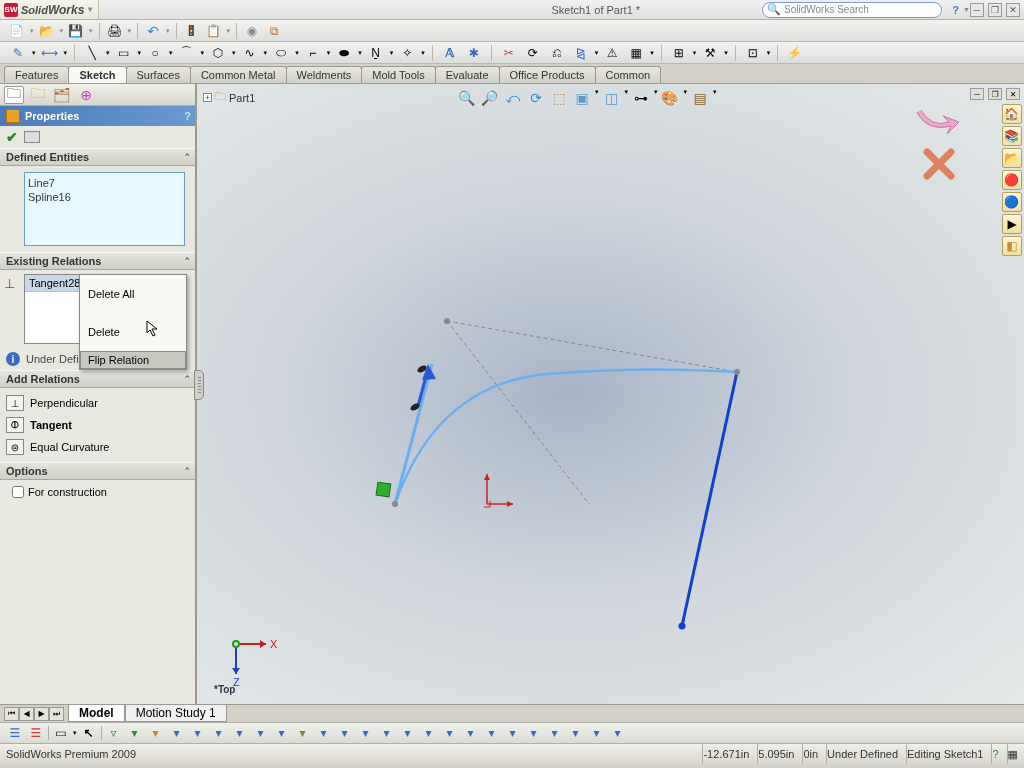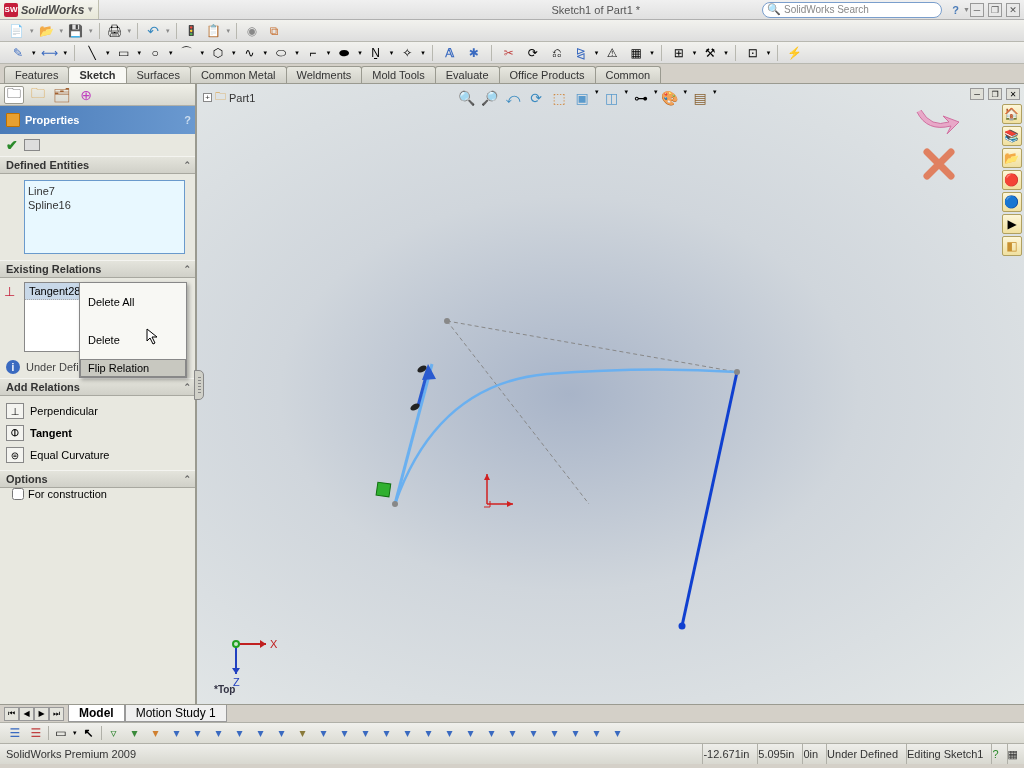--- a/index.html
+++ b/index.html
@@ -32,21 +32,21 @@
 
 
 .main { display:flex; height: 620px; }
 
 
 .leftpanel { width:197px; background:#e8e8e0; border-right:2px solid #9a9a90; display:flex; flex-direction:column;}
 .lp-tabs { height:22px; background: linear-gradient(to bottom,#f0f0e8,#d8d8d0); display:flex; align-items:center; padding:0 4px; gap:4px; border-bottom:1px solid #b0b0a8;}
 .lp-tab { width:20px; height:18px; display:flex; align-items:center; justify-content:center; font-size:14px; border:1px solid transparent; border-radius:2px;}
 .lp-tab.active { border-color:#9a9a90; background:#fff;}
 
-.props-header { height:28px; background: linear-gradient(to right,#4a7bb8,#6a99d0); color:#fff; display:flex; align-items:center; padding:0 6px; font-weight:bold; position:relative;}
+.props-header { height:20px; background: linear-gradient(to right,#4a7bb8,#6a99d0); color:#fff; display:flex; align-items:center; padding:0 6px; font-weight:bold; position:relative;}
 .props-header .q { position:absolute; right:4px; color:#cde; font-weight:bold;}
 .props-icon { width:14px; height:14px; background:#e8a030; border:1px solid #c07000; margin-right:5px; border-radius:1px;}
 
 .props-okcancel { height:22px; display:flex; align-items:center; padding:0 6px; gap:6px; background:#e8e8e0;}
 .ok-icon { color:#2a8a2a; font-size:14px; font-weight:bold;}
 .pin-icon { width:16px; height:12px; border:1px solid #888; background:#ddd;}
 
 .section-hdr { height:18px; background: linear-gradient(to bottom,#e4e4dc,#d0d0c8); border-top:1px solid #f4f4f0; border-bottom:1px solid #a8a8a0; display:flex; align-items:center; padding:0 6px; font-weight:bold; color:#333; position:relative;}
 .section-hdr .chev { position:absolute; right:4px; color:#666; font-size:9px;}
 
@@ -63,21 +63,21 @@
 .ctx-item.hover { background:#c8c8c0; border:1px solid #888; padding:2px 7px;}
 
 .status-line { display:flex; align-items:center; padding:4px 6px; gap:6px; color:#444;}
 .status-line .info-icon { width:14px; height:14px; border-radius:7px; background:#3a6ac0; color:#fff; display:flex; align-items:center; justify-content:center; font-size:10px; font-weight:bold;}
 
 .add-rel { padding:4px 6px;}
 .add-rel-row { display:flex; align-items:center; padding:3px 0; gap:6px;}
 .add-rel-row .ricon { width:18px; height:16px; border:1px solid #888; background:#f4f4f0; display:flex; align-items:center; justify-content:center; font-size:10px;}
 .add-rel-row.bold { font-weight:bold;}
 
-.opts { padding:0 12px;}
+.opts { padding:6px 12px;}
 .opts label { display:flex; align-items:center; gap:4px;}
 .opts input { width:12px; height:12px;}
 
 
 .viewport { flex:1; position:relative; background: radial-gradient(ellipse at 45% 50%, #a8b4c8 0%, #d0d6dc 45%, #e4e8e8 100%); overflow:hidden;}
 .tree-top { position:absolute; left:6px; top:4px; display:flex; align-items:center; gap:3px; color:#333;}
 .tree-top .plus { width:9px; height:9px; border:1px solid #888; font-size:8px; line-height:7px; text-align:center; background:#fff;}
 
 .view-toolbar { position:absolute; left:260px; top:4px; display:flex; gap:3px;}
 .vt-icon { width:20px; height:20px; display:flex; align-items:center; justify-content:center; font-size:14px;}

